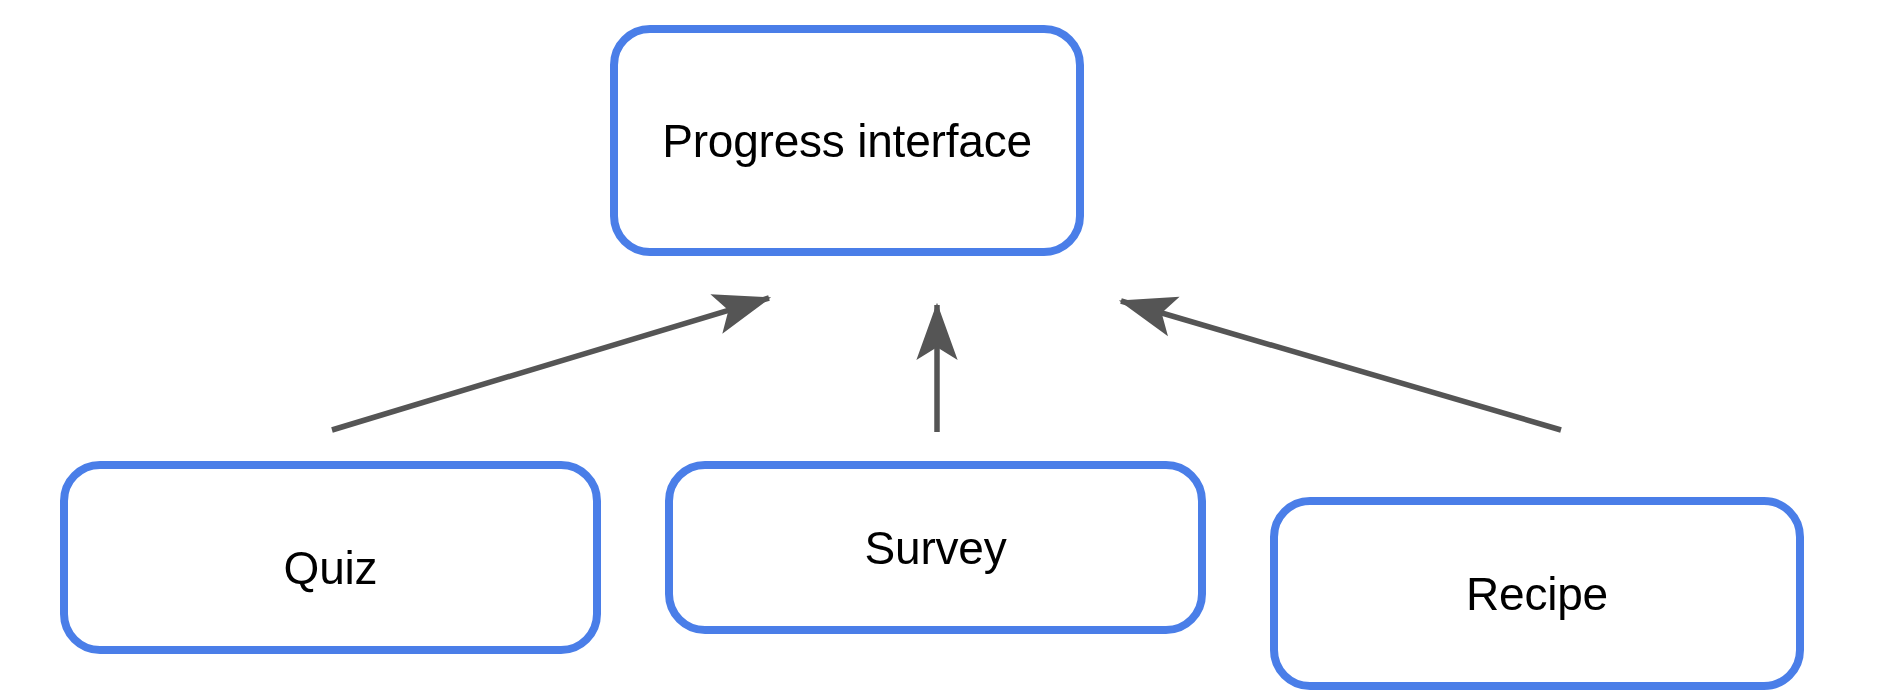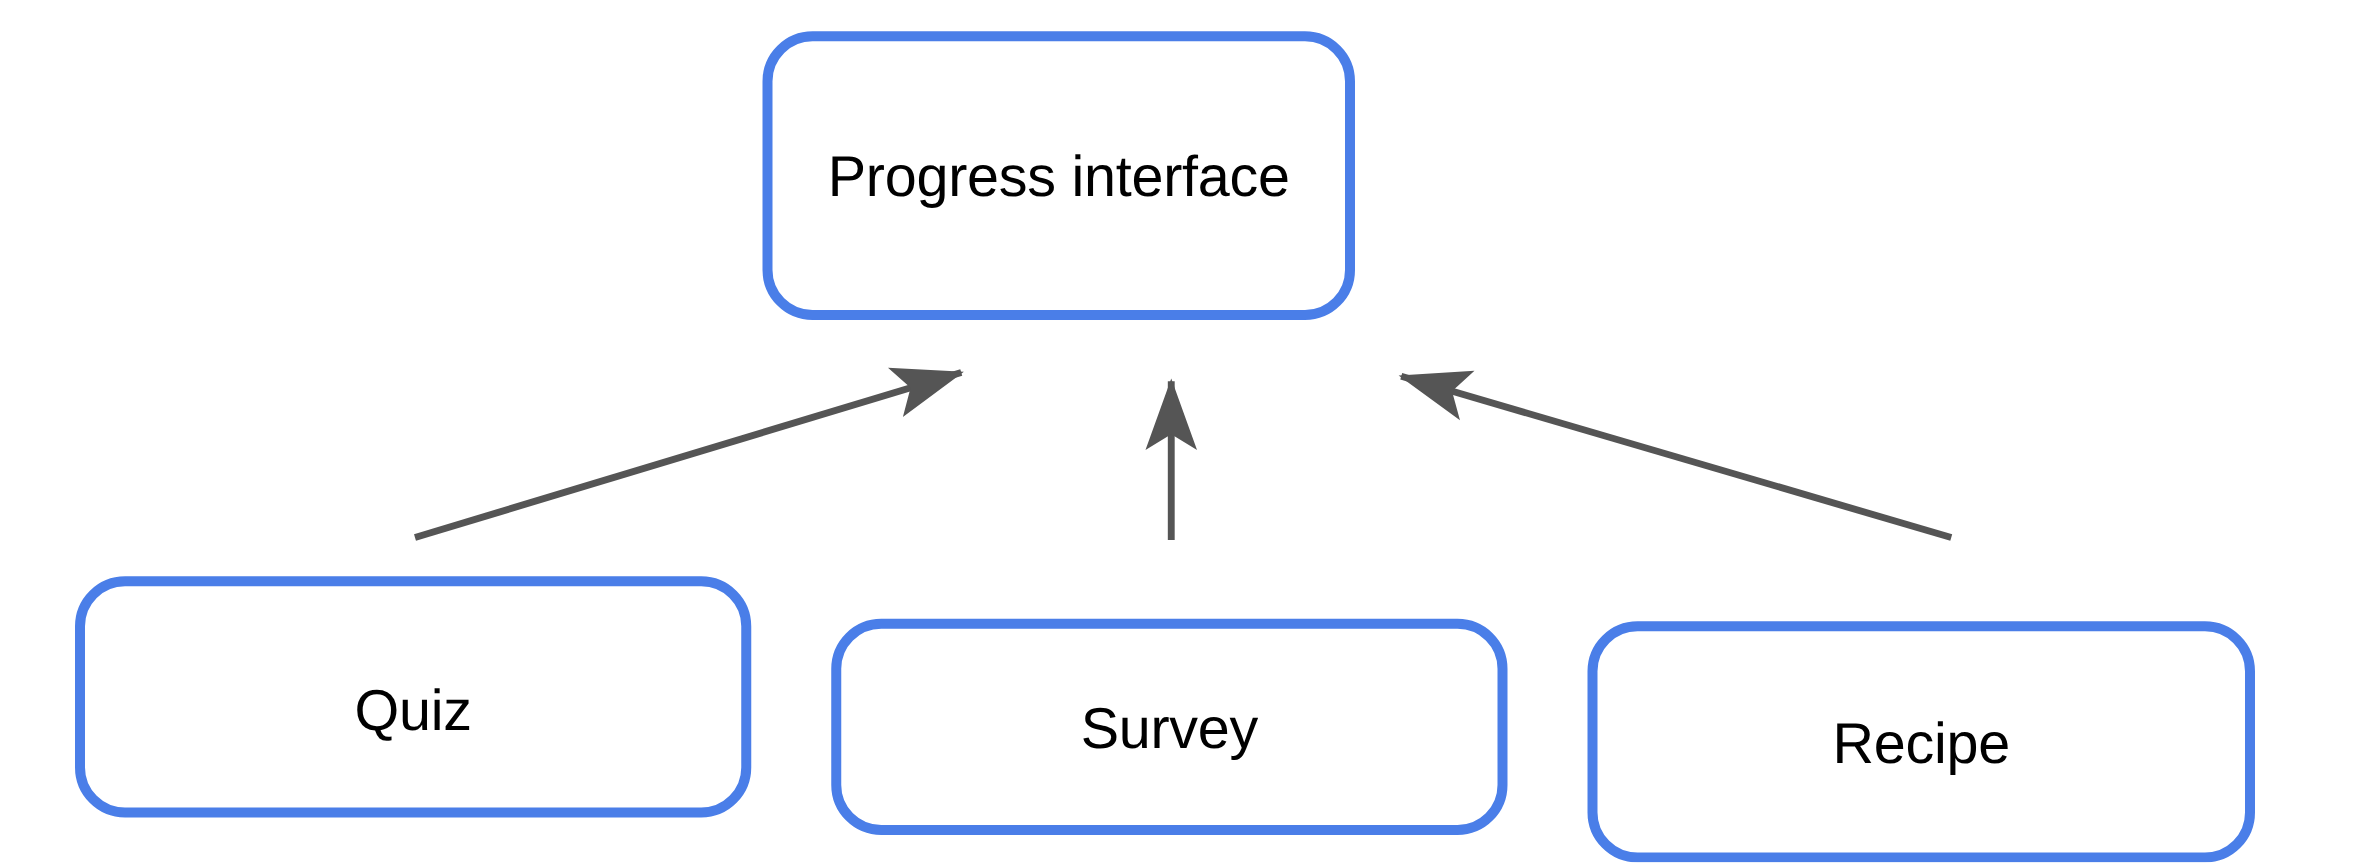--- a/index.html
+++ b/index.html
@@ -93,21 +93,21 @@
   </svg>
 
   <div class="node" id="node-progress-interface" style="left: 610px; top: 25px; width: 474px; height: 231px; border-color: rgb(74, 126, 232); background: rgb(255, 255, 255);">
     <span class="node-label" style="color: rgb(0, 0, 0);">Progress interface</span>
   </div>
 
   <div class="node" id="node-quiz" style="left: 60px; top: 461px; width: 541px; height: 193px; border-color: rgb(74, 126, 232); background: rgb(255, 255, 255);">
     <span class="node-label" style="color: rgb(0, 0, 0); margin-top: 20px;">Quiz</span>
   </div>
 
-  <div class="node" id="node-survey" style="left: 665px; top: 461px; width: 541px; height: 173px; border-color: rgb(74, 126, 232); background: rgb(255, 255, 255); margin-top: 34px;">
+  <div class="node" id="node-survey" style="left: 665px; top: 461px; width: 541px; height: 173px; border-color: rgb(74, 126, 232); background: rgb(255, 255, 255);">
     <span class="node-label" style="color: rgb(0, 0, 0);">Survey</span>
   </div>
 
   <div class="node" id="node-recipe" style="left: 1270px; top: 461px; width: 534px; height: 193px; border-color: rgb(74, 126, 232); background: rgb(255, 255, 255); margin-top: 36px;">
     <span class="node-label" style="color: rgb(0, 0, 0);">Recipe</span>
   </div>
 
 </div>
 
 </body></html>

